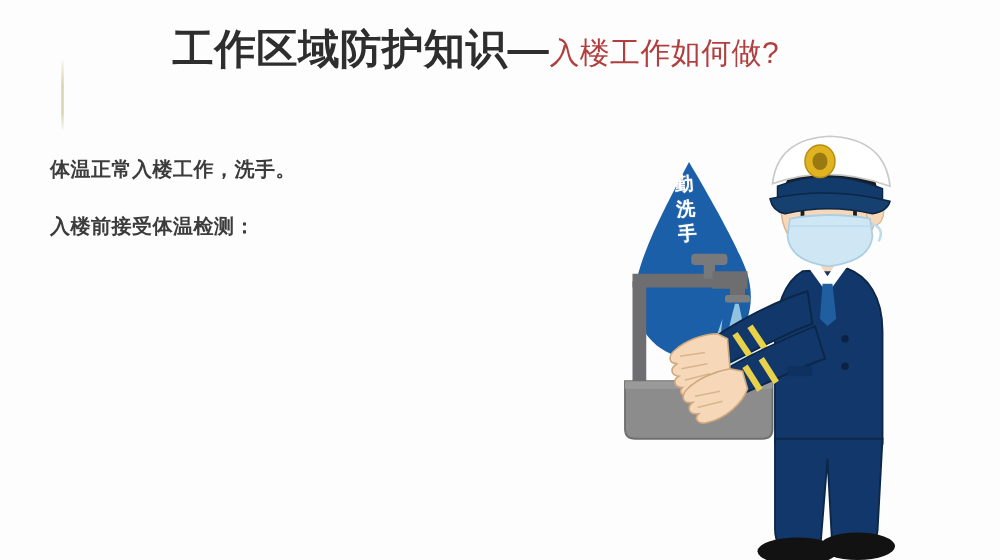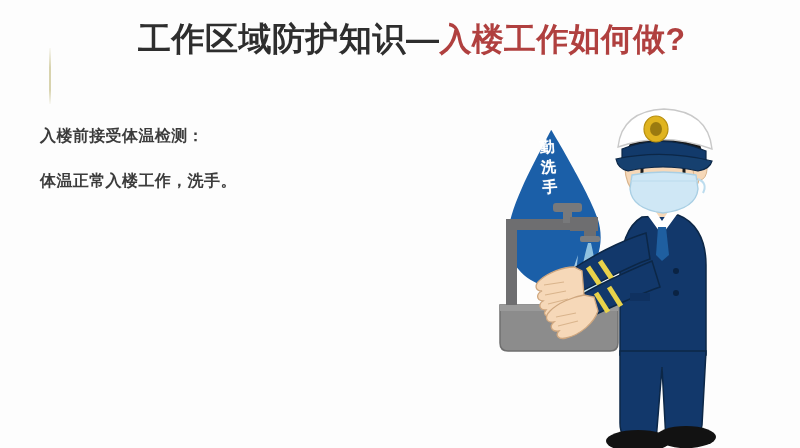--- a/index.html
+++ b/index.html
@@ -40,22 +40,22 @@
     line-height: 1.0;
   }
   .title-main {
     font-size: 33px;
     font-weight: 600;
     color: #2e2e2e;
     letter-spacing: 0.5px;
     margin-top: 14px;
   }
   .title-accent {
-    font-size: 32px;
-    font-weight: 700;
+    font-size: 24px;
+    font-weight: 400;
     color: #b0403f;
     letter-spacing: 0.3px;
     vertical-align: baseline;
   }
 
   
   .body-copy {
     position: absolute;
     left: 40px;
     top: 126px;
@@ -102,22 +102,22 @@
 
 <div id="slide">
 
   <div class="accent-rule"></div>
 
   <div class="title-block">
     <span class="title-main">工作区域防护知识—</span><span class="title-accent">入楼工作如何做?</span>
   </div>
 
   <div class="body-copy">
+    <p class="body-line">体温正常入楼工作，洗手。</p>
     <p class="body-line">入楼前接受体温检测：</p>
-    <p class="body-line">体温正常入楼工作，洗手。</p>
   </div>
 
   <div class="illustration">
     <svg width="330" height="343" viewBox="0 0 330 343" xmlns="http://www.w3.org/2000/svg">
 
       <g>
         <path d="M 78 17
                  C 78 17 104 60 110 78
                  C 117 100 106 122 86 125
                  C 66 128 48 113 48 92

